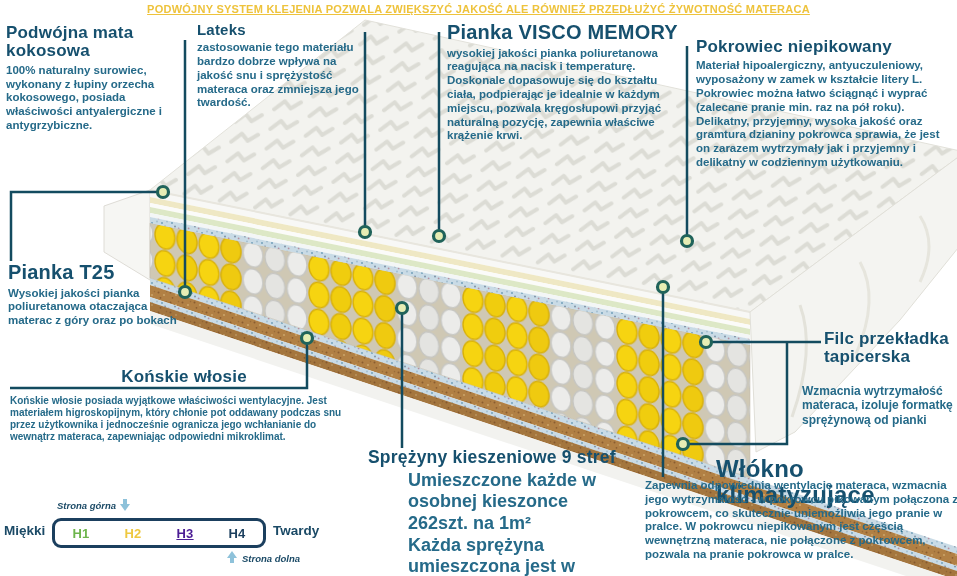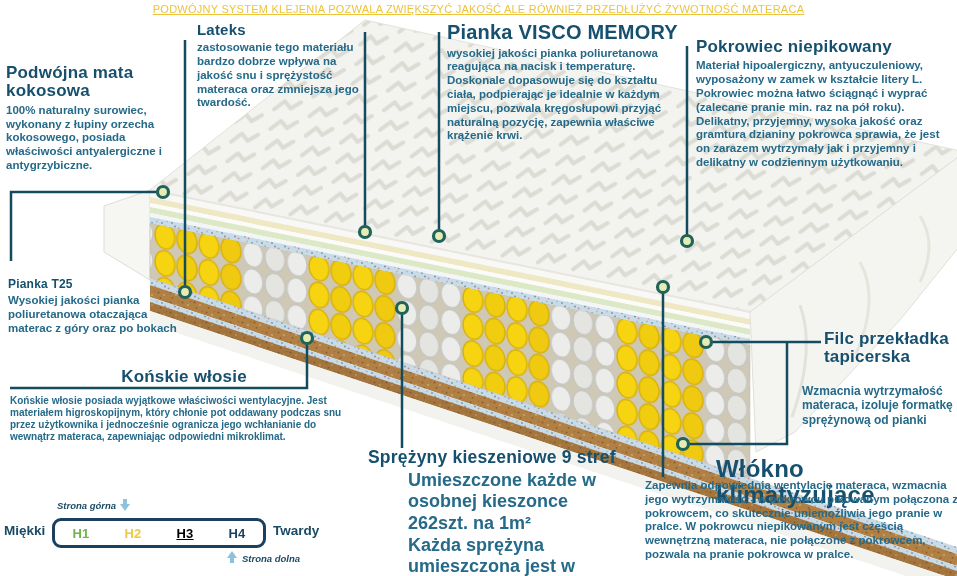--- a/index.html
+++ b/index.html
@@ -4,21 +4,21 @@
 <style>
   html,body{margin:0;padding:0;}
   body{width:957px;height:576px;position:relative;overflow:hidden;background:#fff;
        font-family:"Liberation Sans","DejaVu Sans",sans-serif;}
   #stage{position:absolute;inset:0;width:957px;height:576px;}
   #art{position:absolute;left:0;top:0;z-index:1;}
   .blk{position:absolute;z-index:2;}
   .ttl{font-weight:bold;color:#16506e;letter-spacing:.2px;line-height:1.08;}
   .bdy{font-weight:bold;color:#256a89;font-size:11.5px;line-height:1.2;margin-top:3px;white-space:pre-line;}
   #hdr{position:absolute;left:0;top:3px;width:957px;text-align:center;z-index:2;
-       font-size:11px;font-weight:normal;color:#eec33c;letter-spacing:.25px;text-decoration:underline;}
+       font-size:11px;font-weight:bold;color:#eec33c;letter-spacing:.25px;text-decoration:underline;}
   
   #scale{position:absolute;left:0;top:494px;width:340px;height:80px;z-index:2;}
   #scale .small{font-size:9.5px;font-weight:bold;color:#1b4a66;position:absolute;font-style:italic;}
   #sg{left:57px;top:6px;}
   #sd{left:242px;top:59px;}
   #sbox{position:absolute;left:52px;top:24px;width:208px;height:24px;border:3px solid #1b3f5e;
         border-radius:9px;background:#fff;display:flex;align-items:center;justify-content:space-around;}
   .hlvl{font-size:13px;font-weight:bold;letter-spacing:.3px;}
   #miekki{position:absolute;left:4px;top:29px;font-size:13.5px;font-weight:bold;color:#1b4a66;}
   #twardy{position:absolute;left:273px;top:29px;font-size:13.5px;font-weight:bold;color:#1b4a66;}
@@ -119,42 +119,42 @@
       <circle cx="307" cy="338" r="5.5"></circle>
       <circle cx="402" cy="308" r="5.5"></circle>
       <circle cx="663" cy="287" r="5.5"></circle>
       <circle cx="706" cy="342" r="5.5"></circle>
       <circle cx="683" cy="444" r="5.5"></circle>
     </g>
   </svg>
 
   <div id="hdr">PODWÓJNY SYSTEM KLEJENIA POZWALA ZWIĘKSZYĆ JAKOŚĆ ALE RÓWNIEŻ PRZEDŁUŻYĆ ŻYWOTNOŚĆ MATERACA</div>
 
-  <div class="blk" style="left:6px;top:24px;width:176px;margin-top:40px;">
+  <div class="blk" style="left:6px;top:24px;width:176px;">
     <div class="ttl" style="font-size:17px;">Podwójna mata kokosowa</div>
     <div class="bdy">100% naturalny surowiec, wykonany z łupiny orzecha kokosowego, posiada właściwości antyalergiczne i antygrzybiczne.</div>
   </div>
 
   <div class="blk" style="left:197px;top:22px;width:164px;">
     <div class="ttl" style="font-size:15px;">Lateks</div>
     <div class="bdy">zastosowanie tego materiału bardzo dobrze wpływa na jakość snu i sprężystość materaca oraz zmniejsza jego twardość.</div>
   </div>
 
   <div class="blk" style="left:447px;top:22px;width:238px;">
     <div class="ttl" style="font-size:20px;">Pianka VISCO MEMORY</div>
     <div class="bdy">wysokiej jakości pianka poliuretanowa reagująca na nacisk i temperaturę. Doskonale dopasowuje się do kształtu ciała, podpierając je idealnie w każdym miejscu, pozwala kręgosłupowi przyjąć naturalną pozycję, zapewnia właściwe krążenie krwi.</div>
   </div>
 
   <div class="blk" style="left:696px;top:38px;width:258px;">
     <div class="ttl" style="font-size:17px;">Pokrowiec niepikowany</div>
     <div class="bdy">Materiał hipoalergiczny, antyuczuleniowy, wyposażony w zamek w kształcie litery L. Pokrowiec można łatwo ściągnąć i wyprać (zalecane pranie min. raz na pół roku). Delikatny, przyjemny, wysoka jakość oraz gramtura dzianiny pokrowca sprawia, że jest on zarazem wytrzymały jak i przyjemny i delikatny w codziennym użytkowaniu.</div>
   </div>
 
   <div class="blk" style="left:8px;top:262px;width:180px;">
-    <div class="ttl" style="font-size:12px;margin-top:16px;">Pianka T25</div>
+    <div class="ttl" style="font-size:20px;">Pianka T25</div>
     <div class="bdy">Wysokiej jakości pianka poliuretanowa otaczająca materac z góry oraz po bokach</div>
   </div>
 
   <div class="blk" style="left:10px;top:368px;width:348px;">
     <div class="ttl" style="font-size:17px;text-align:center;">Końskie włosie</div>
     <div class="bdy" style="margin-top:9px;font-size:10px;">Końskie włosie posiada wyjątkowe właściwości wentylacyjne. Jest materiałem higroskopijnym, który chłonie pot oddawany podczas snu przez użytkownika i jednocześnie ogranicza jego wchłanianie do wewnątrz materaca, zapewniając odpowiedni mikroklimat.</div>
   </div>
 
   <div class="blk" style="left:824px;top:330px;width:135px;">
     <div class="ttl" style="font-size:17px;">Filc przekładka tapicerska</div>
@@ -181,21 +181,21 @@
     <span class="small" id="sg">Strona górna</span>
     <span class="arrow" id="arrow-top">
         <i class="stem"></i>
         <i class="head-down"></i>
       </span>
 
     <span id="miekki">Miękki</span>
     <div id="sbox">
       <span class="hlvl" style="color: rgb(109, 181, 76);">H1</span>
       <span class="hlvl" style="color: rgb(238, 200, 63);">H2</span>
-      <span class="hlvl" style="color: #000000; text-decoration: underline;">H3</span>
+      <span class="hlvl" style="color: #4c1d95; text-decoration: underline;">H3</span>
       <span class="hlvl" style="color: rgb(27, 63, 94);">H4</span>
     </div>
     <span id="twardy">Twardy</span>
 
     <span class="arrow" id="arrow-bottom">
         <i class="head-up"></i>
         <i class="stem"></i>
       </span>
     <span class="small" id="sd">Strona dolna</span>
   </div>

